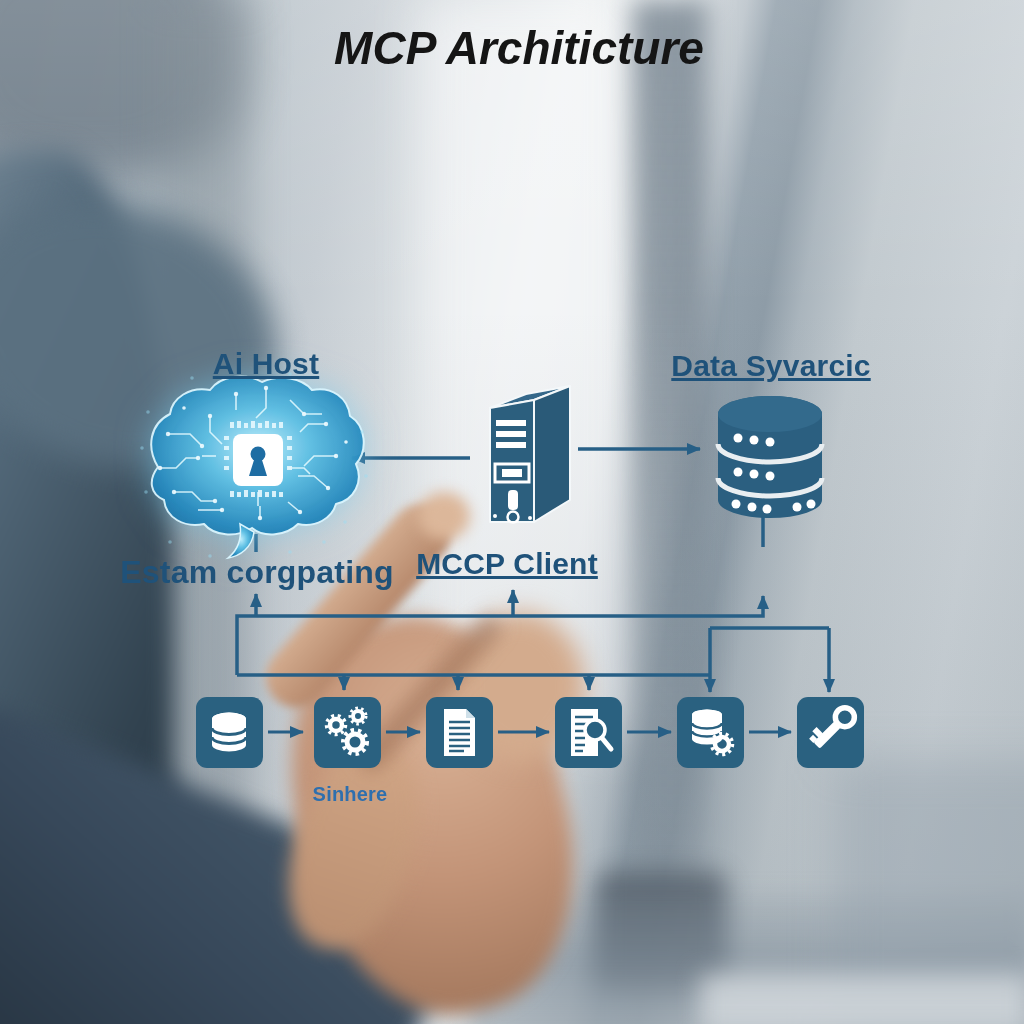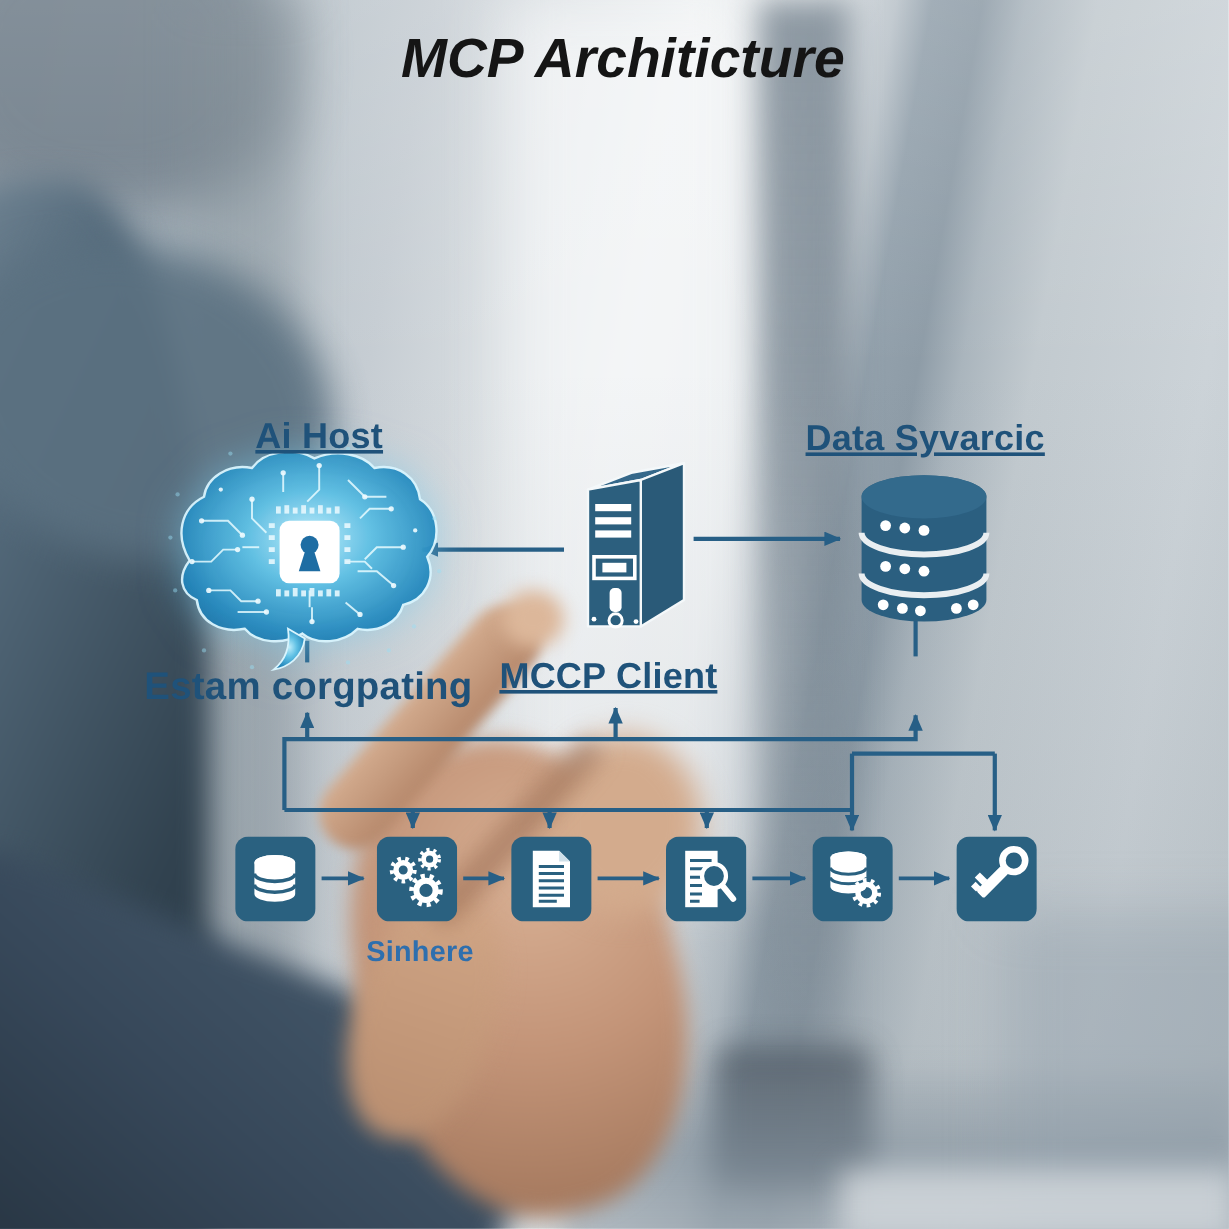--- a/index.html
+++ b/index.html
@@ -60,21 +60,21 @@
   
   .title{
     position:absolute;left:519px;top:48px;transform:translate(-50%,-50%);
     margin:0;font-size:46px;font-weight:700;color:#151515;letter-spacing:0;white-space:nowrap;z-index:7;font-style:italic;
   }
   svg.lines{position:absolute;left:0;top:0;width:1024px;height:1024px;z-index:5;}
   .lbl{position:absolute;transform:translate(-50%,-50%);color:#1f527a;font-weight:700;
        white-space:nowrap;z-index:6;letter-spacing:.2px;}
   .lbl-big{font-size:30px;text-decoration:underline;}
   .lbl-mid{font-size:32px;}
-  .lbl-small{font-size:24px;}
+  .lbl-small{font-size:20px;}
   .lbl-sinhere{color:#2e6fae;}
   .node-svg{position:absolute;z-index:5;}
   .brain-svg{left:140px;top:372px;filter:drop-shadow(0 0 16px rgba(120,205,240,.55));}
   .server-svg{left:478px;top:376px;}
   .dbtop-svg{left:712px;top:392px;}
   .chip{position:absolute;width:67px;height:71px;z-index:5;}
 </style>
 </head>
 <body>
 

